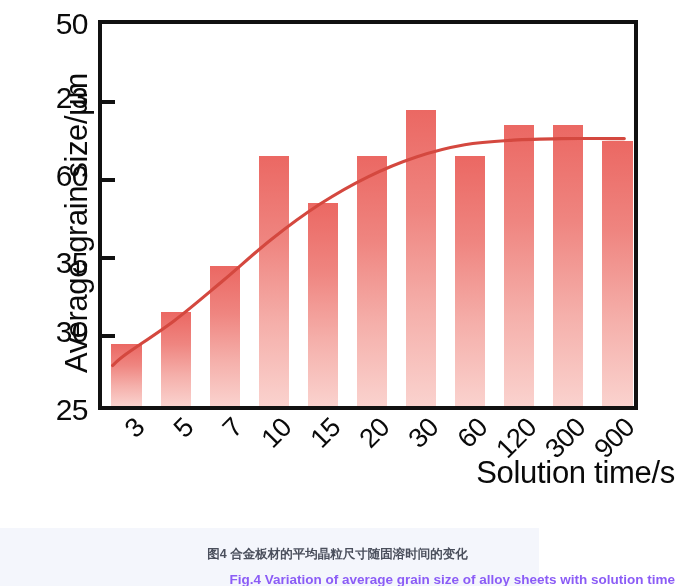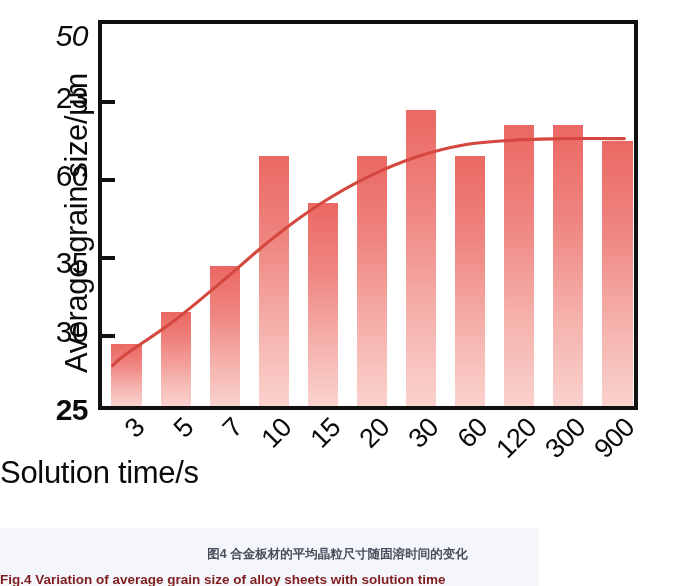--- a/index.html
+++ b/index.html
@@ -68,55 +68,55 @@
     color:#0a0a0a;
     transform:rotate(-45deg);
     transform-origin:right top;
     text-align:right;
     white-space:nowrap;
     letter-spacing:-0.5px;
   }
   #xlabel-title{
     position:absolute;
     left:0;top:455px;width:675px;
-    text-align:left;
+    text-align:right;
     font-size:31px;
     color:#0a0a0a;
     letter-spacing:-0.3px;
   }
   
   #caption{
     position:absolute;left:0;top:528px;width:539px;height:86px;
     background:#f4f6fc;
   }
   #caption-cn{
     position:absolute;left:0;top:18px;width:675px;
     text-align:center;
     font-size:12.5px;font-weight:bold;color:#4a4f5c;
   }
   #caption-en{
     position:absolute;left:0;top:44px;width:675px;
-    text-align:left;
-    font-size:13.5px;font-weight:bold;color:#7f1d1d;
+    text-align:right;
+    font-size:13.5px;font-weight:bold;color:#8b5cf6;
   }
 </style>
 </head>
 <body>
 
 <div id="figure-area">
 
   <div id="ylabel">Average grain size/µm</div>
 
   <div id="ytick-labels">
-      <div class="ytick-label" style="top: 395px; font-weight: bold;">25</div>
+      <div class="ytick-label" style="top: 395px;">25</div>
       <div class="ytick-label" style="top: 317px;">30</div>
       <div class="ytick-label" style="top: 248px;">35</div>
       <div class="ytick-label" style="top: 161px;">60</div>
       <div class="ytick-label" style="top: 83px;">23</div>
-      <div class="ytick-label" style="top: 21px; font-style: italic;">50</div>
+      <div class="ytick-label" style="top: 9px;">50</div>
     </div>
 
   <div id="plot">
     <div id="plot-inner">
       <div id="bars">
           <div class="bar" style="left: 9.45px; width: 30.1909px; height: 62.4px;"></div>
           <div class="bar" style="left: 58.5409px; width: 30.1909px; height: 93.6px;"></div>
           <div class="bar" style="left: 107.632px; width: 30.1909px; height: 140.4px;"></div>
           <div class="bar" style="left: 156.723px; width: 30.1909px; height: 249.6px;"></div>
           <div class="bar" style="left: 205.814px; width: 30.1909px; height: 202.8px;"></div>

